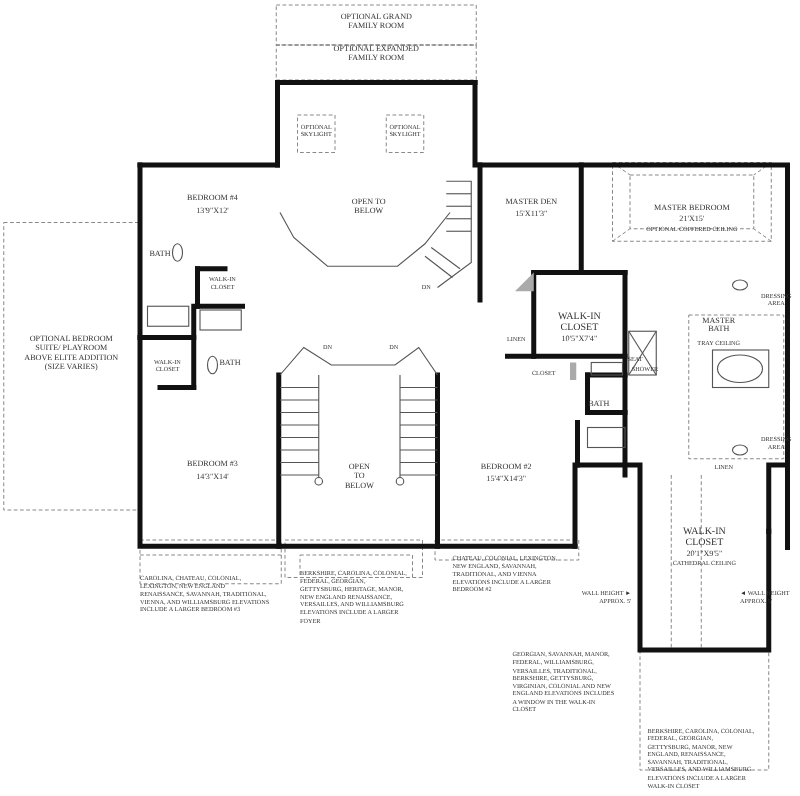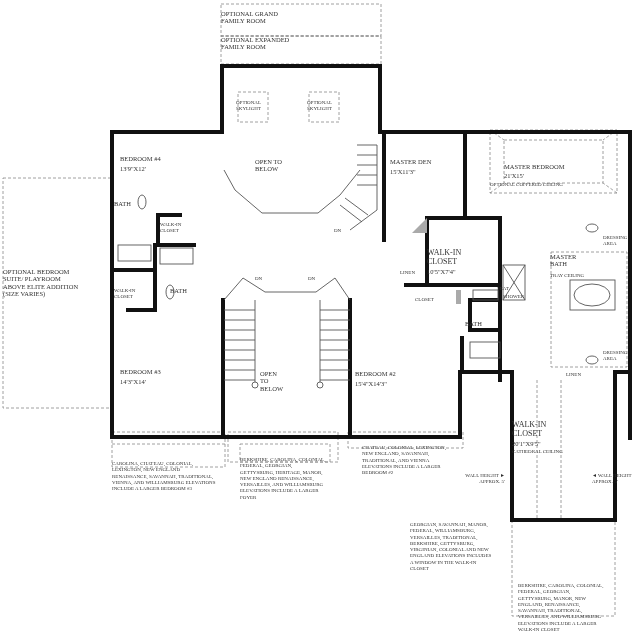--- a/index.html
+++ b/index.html
@@ -1,19 +1,19 @@
 <!DOCTYPE html>
 <html><head>
 <meta charset="utf-8">
 <style>
   html, body { margin:0; padding:0; background:#fff; }
   body { width:640px; height:637px; position:relative; overflow:hidden;
          font-family:"Liberation Serif", serif; color:#333; }
   svg.plan { position:absolute; left:0; top:0; }
-  .lbl { position:absolute; line-height:1.15; white-space:pre-line; color:#333; }
+  .lbl { position:absolute; text-align:center; line-height:1.15; white-space:pre-line; color:#333; }
   .lbl.big { font-size:8px; }
   .lbl.med { font-size:6.5px; }
   .lbl.sm  { font-size:5px; }
   .note { position:absolute; text-align:left; font-size:5px; line-height:1.25; color:#333; white-space:pre-line; }
 </style>
 </head>
 <body>
 
 <svg class="plan" width="640" height="637" viewBox="0 0 640 637">
 

